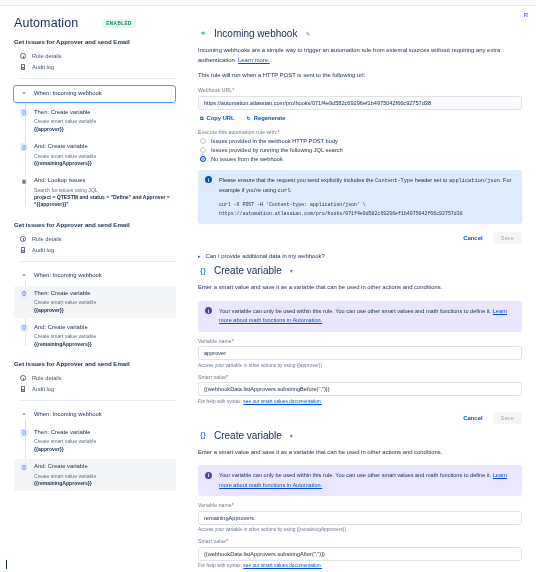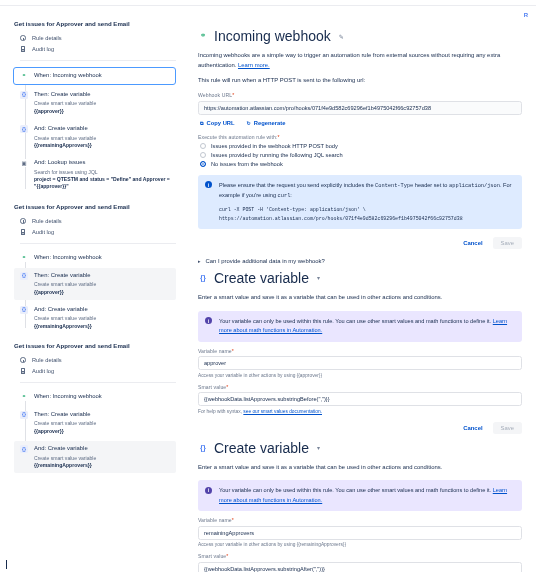--- a/index.html
+++ b/index.html
@@ -104,21 +104,21 @@
   }
   .panel { margin-bottom: 6px; }
 
   .panel-head { display: flex; align-items: center; gap: 6px; margin-bottom: 7px; }
   .panel-ico {
     width: 10px; height: 10px; display: flex; align-items: center; justify-content: center;
     font-size: 8px; line-height: 1;
   }
   .panel-ico.hook { color: #36b37e; }
   .panel-ico.brace { color: #4c7ef3; font-weight: 700; font-size: 7.5px; }
-  .panel-title { font-size: 14px; color: #172b4d; }
+  .panel-title { font-size: 10px; color: #172b4d; }
   .head-action { font-size: 6px; color: #7a869a; margin-left: 2px; }
 
   .para { font-size: 5.9px; color: #172b4d; line-height: 1.65; margin-bottom: 6px; max-width: 322px; }
   .lnk-u { color: #0052cc; text-decoration: underline; }
 
   .fld-label {
     font-size: 5.1px; color: #6b778c; margin-bottom: 2.5px; letter-spacing: .1px;
   }
   .req { color: #de350b; }
   .input {
@@ -183,20 +183,24 @@
 </head>
 <body>
 
 <div class="page">
 
   <div class="topbar"></div>
   <div class="avatar-r">R</div>
 
   <div class="left">
 
+    <div class="app-title-row">
+      <div class="app-title">Automation</div>
+      <div class="badge-enabled">ENABLED</div>
+    </div>
 
     <div id="sidebar-blocks">
         <div class="rule-block">
           <div class="rule-name">Get issues for Approver and send Email</div>
           <div class="meta-list">
             <div class="meta-row">
               <span class="meta-ico">
                 <span class="ico-ring"></span>
               </span>
               <span>Rule details</span>

